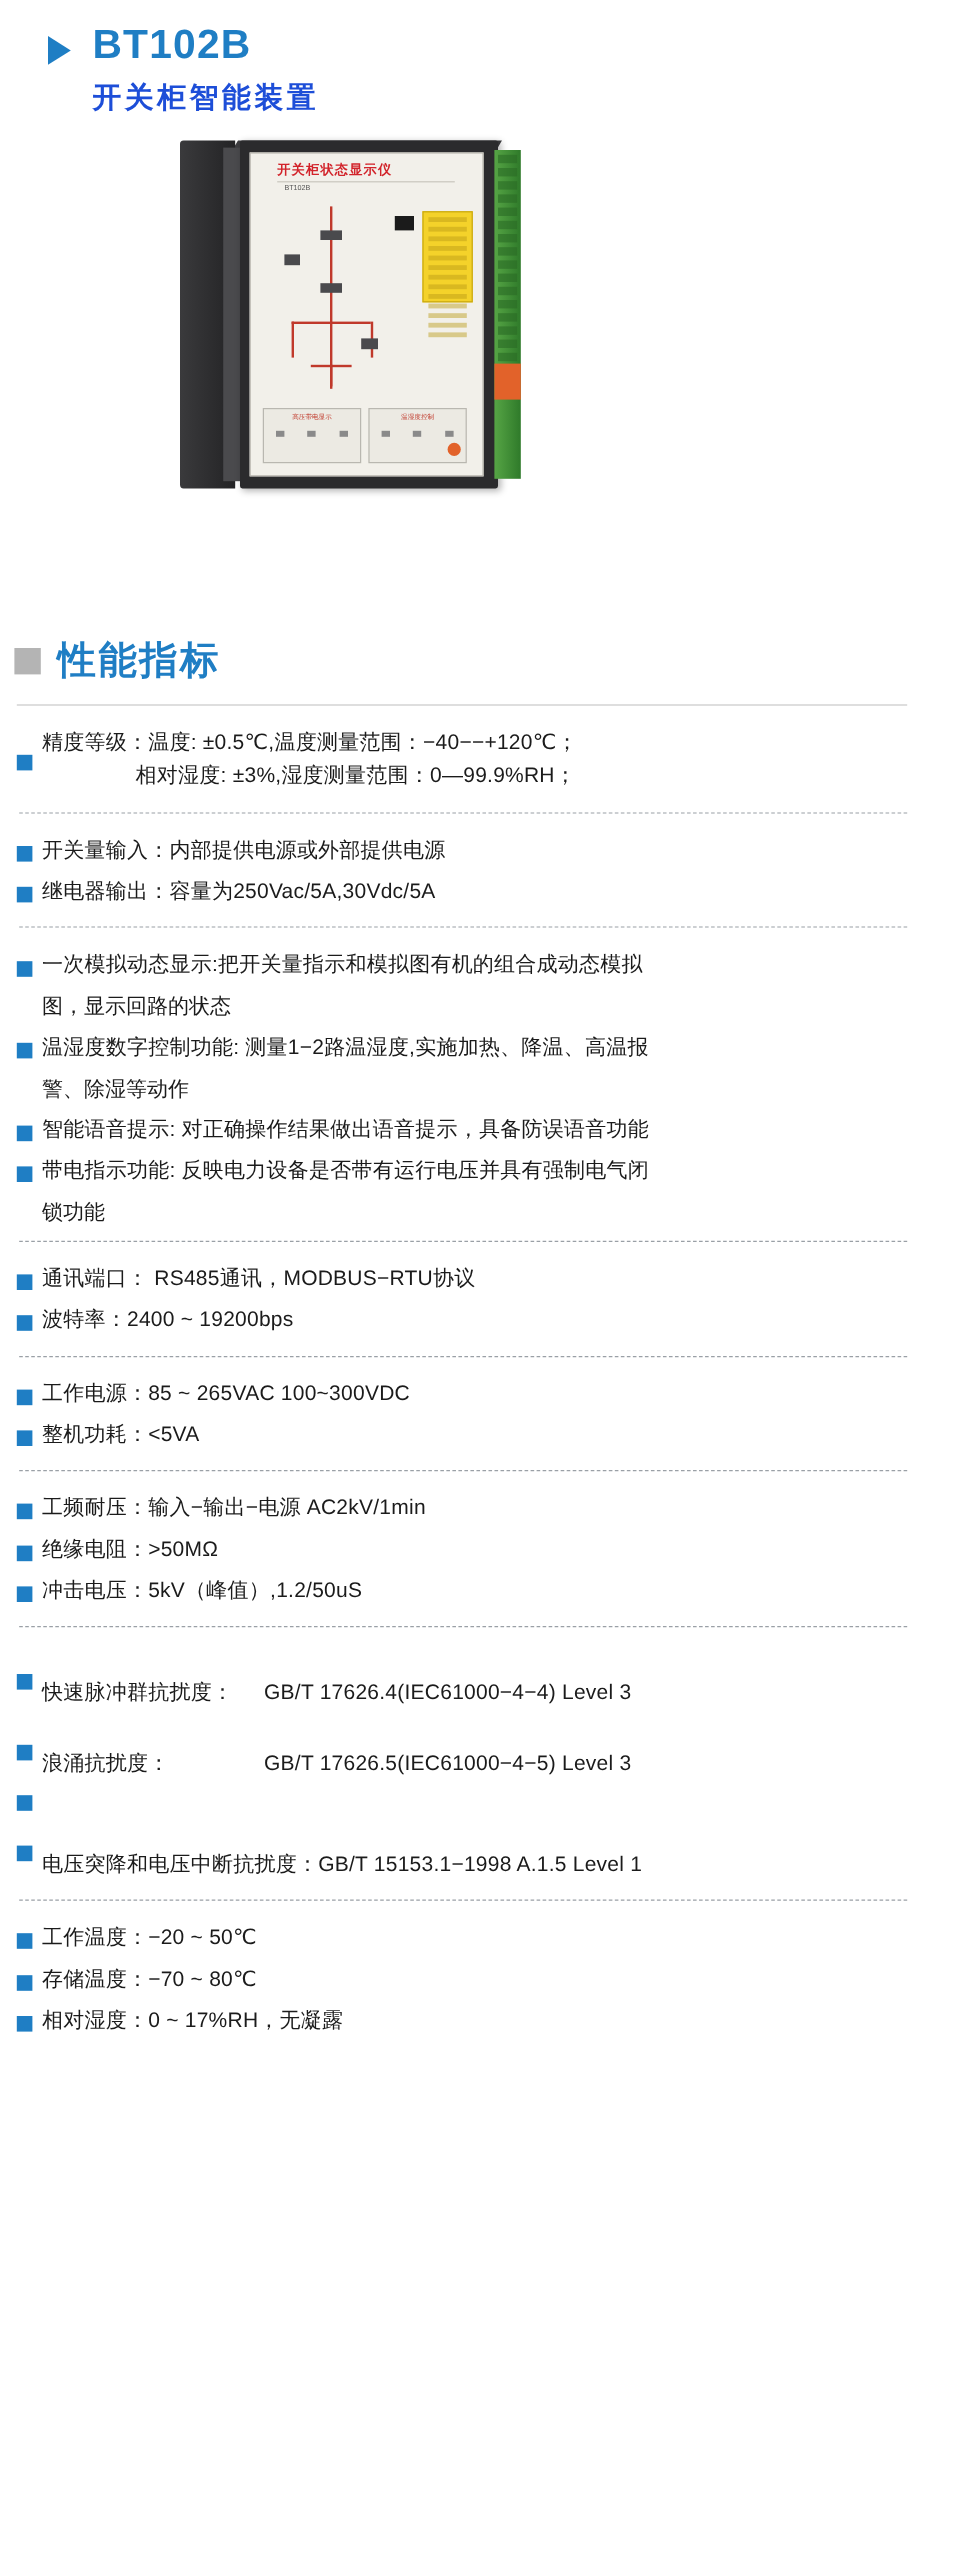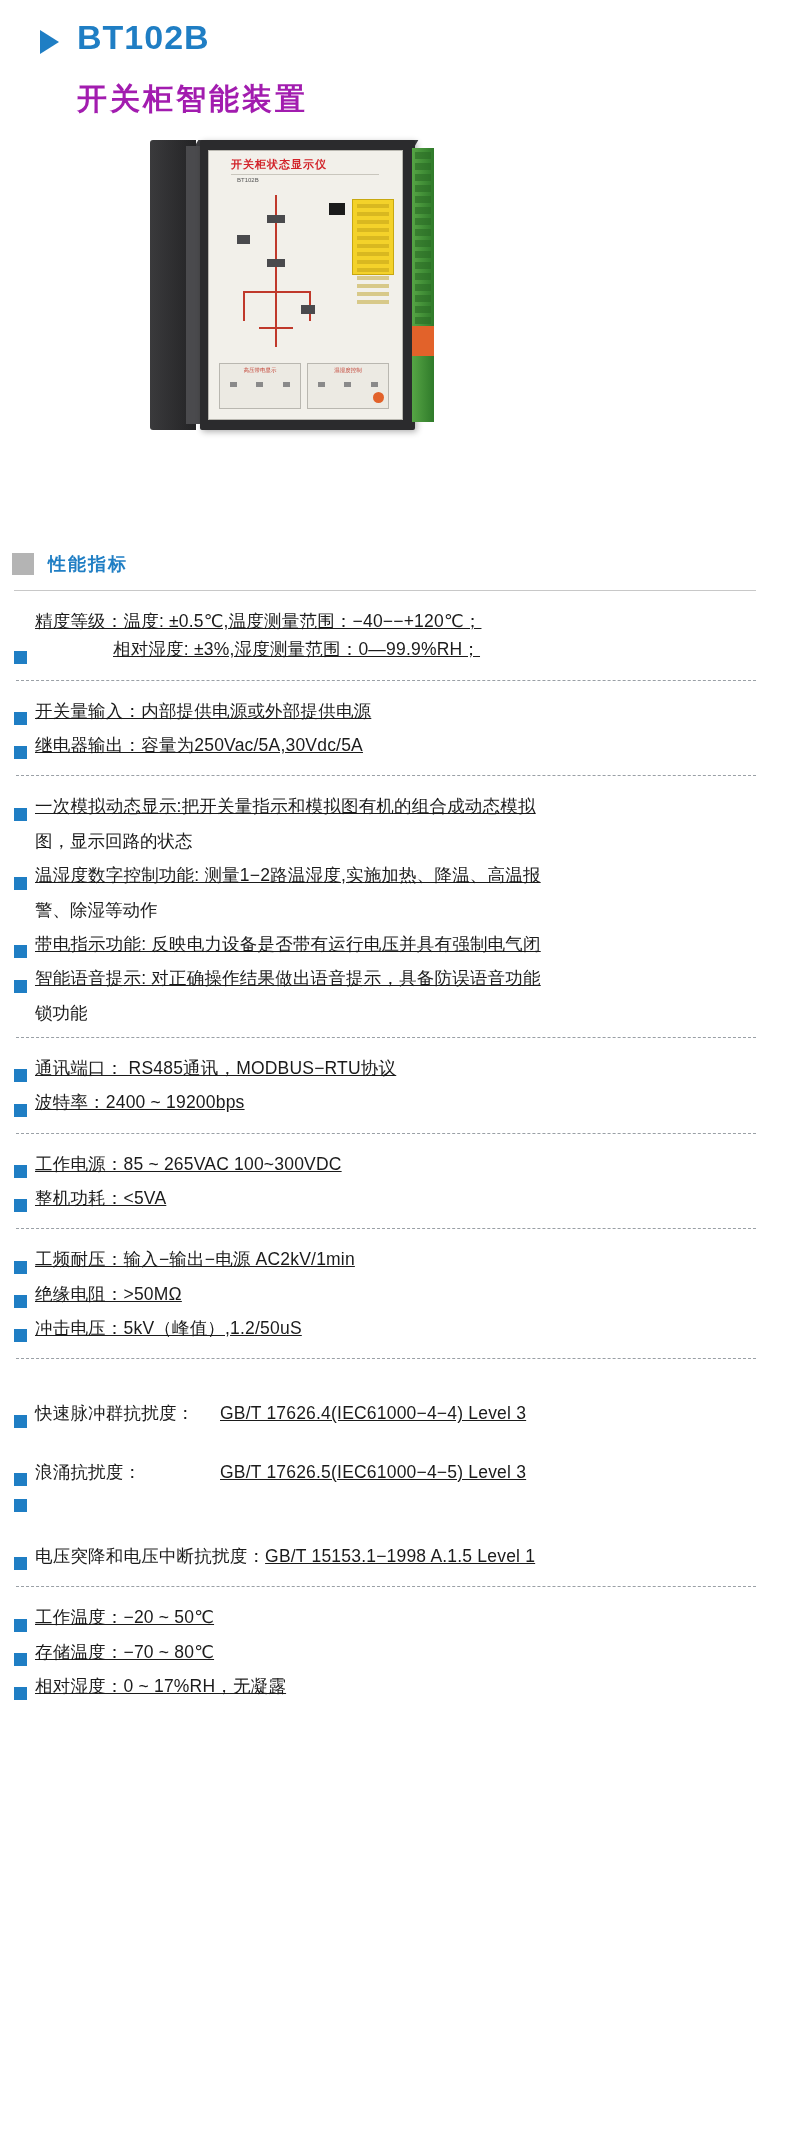--- a/index.html
+++ b/index.html
@@ -35,24 +35,24 @@
   }
   .title-wrap{display:flex;flex-direction:column;}
   .title-main{
     font-size:34px;
     font-weight:bold;
     color:#1f7ec4;
     letter-spacing:1px;
     line-height:1.15;
   }
   .title-sub{
-    font-size:30px;
+    font-size:24px;
     font-weight:bold;
-    color:#a21caf;
-    margin-top:22px;
+    color:#1d4ed8;
+    margin-top:8px;
     letter-spacing:3px;
   }
 
   
   .product-area{
     height:400px;
     position:relative;
     margin-top:10px;
   }
   .device{
@@ -209,21 +209,21 @@
     padding:0 0 0 12px;
     margin-top:22px;
   }
   .sq-gray{
     width:22px;height:22px;
     background:#b4b4b4;
     margin-right:14px;
     flex:none;
   }
   .sec-title{
-    font-size:18px;
+    font-size:32px;
     font-weight:bold;
     color:#1f7ec4;
     letter-spacing:2px;
   }
   .head-rule{
     margin:14px 24px 0 14px;
     border-top:1px solid #c8c8c8;
   }
 
   
@@ -232,23 +232,22 @@
   }
   .group{
     padding:10px 0 10px 0;
   }
   .divider{
     border-top:1px dashed #9aa0a6;
     margin:0 2px;
   }
   .row{
     display:flex;
-    align-items:flex-end;
+    align-items:center;
     margin:6px 0;
-    text-decoration:underline;
   }
   .sq-blue{
     width:13px;height:13px;
     background:#1f7ec4;
     margin:7px 8px 0 0;
     flex:none;
   }
   .txt{
     font-size:17.5px;
     line-height:1.62;
@@ -393,26 +392,26 @@
           <div class="txt"><span>一次模拟动态显示:把开关量指示和模拟图有机的组合成动态模拟</span></div>
         </div>
         <div class="cont">图，显示回路的状态</div>
         <div class="row">
           <div class="sq-blue"></div>
           <div class="txt"><span>温湿度数字控制功能: 测量1−2路温湿度,实施加热、降温、高温报</span></div>
         </div>
         <div class="cont">警、除湿等动作</div>
         <div class="row">
           <div class="sq-blue"></div>
+          <div class="txt"><span>智能语音提示: 对正确操作结果做出语音提示，具备防误语音功能</span></div>
+        </div>
+        <div class="row">
+          <div class="sq-blue"></div>
           <div class="txt"><span>带电指示功能: 反映电力设备是否带有运行电压并具有强制电气闭</span></div>
         </div>
-        <div class="row">
-          <div class="sq-blue"></div>
-          <div class="txt"><span>智能语音提示: 对正确操作结果做出语音提示，具备防误语音功能</span></div>
-        </div>
         <div class="cont">锁功能</div>
       </div>
       <div class="divider"></div>
       <div class="group">
         <div class="row">
           <div class="sq-blue"></div>
           <div class="txt"><span>通讯端口： RS485通讯，MODBUS−RTU协议</span></div>
         </div>
         <div class="row">
           <div class="sq-blue"></div>

